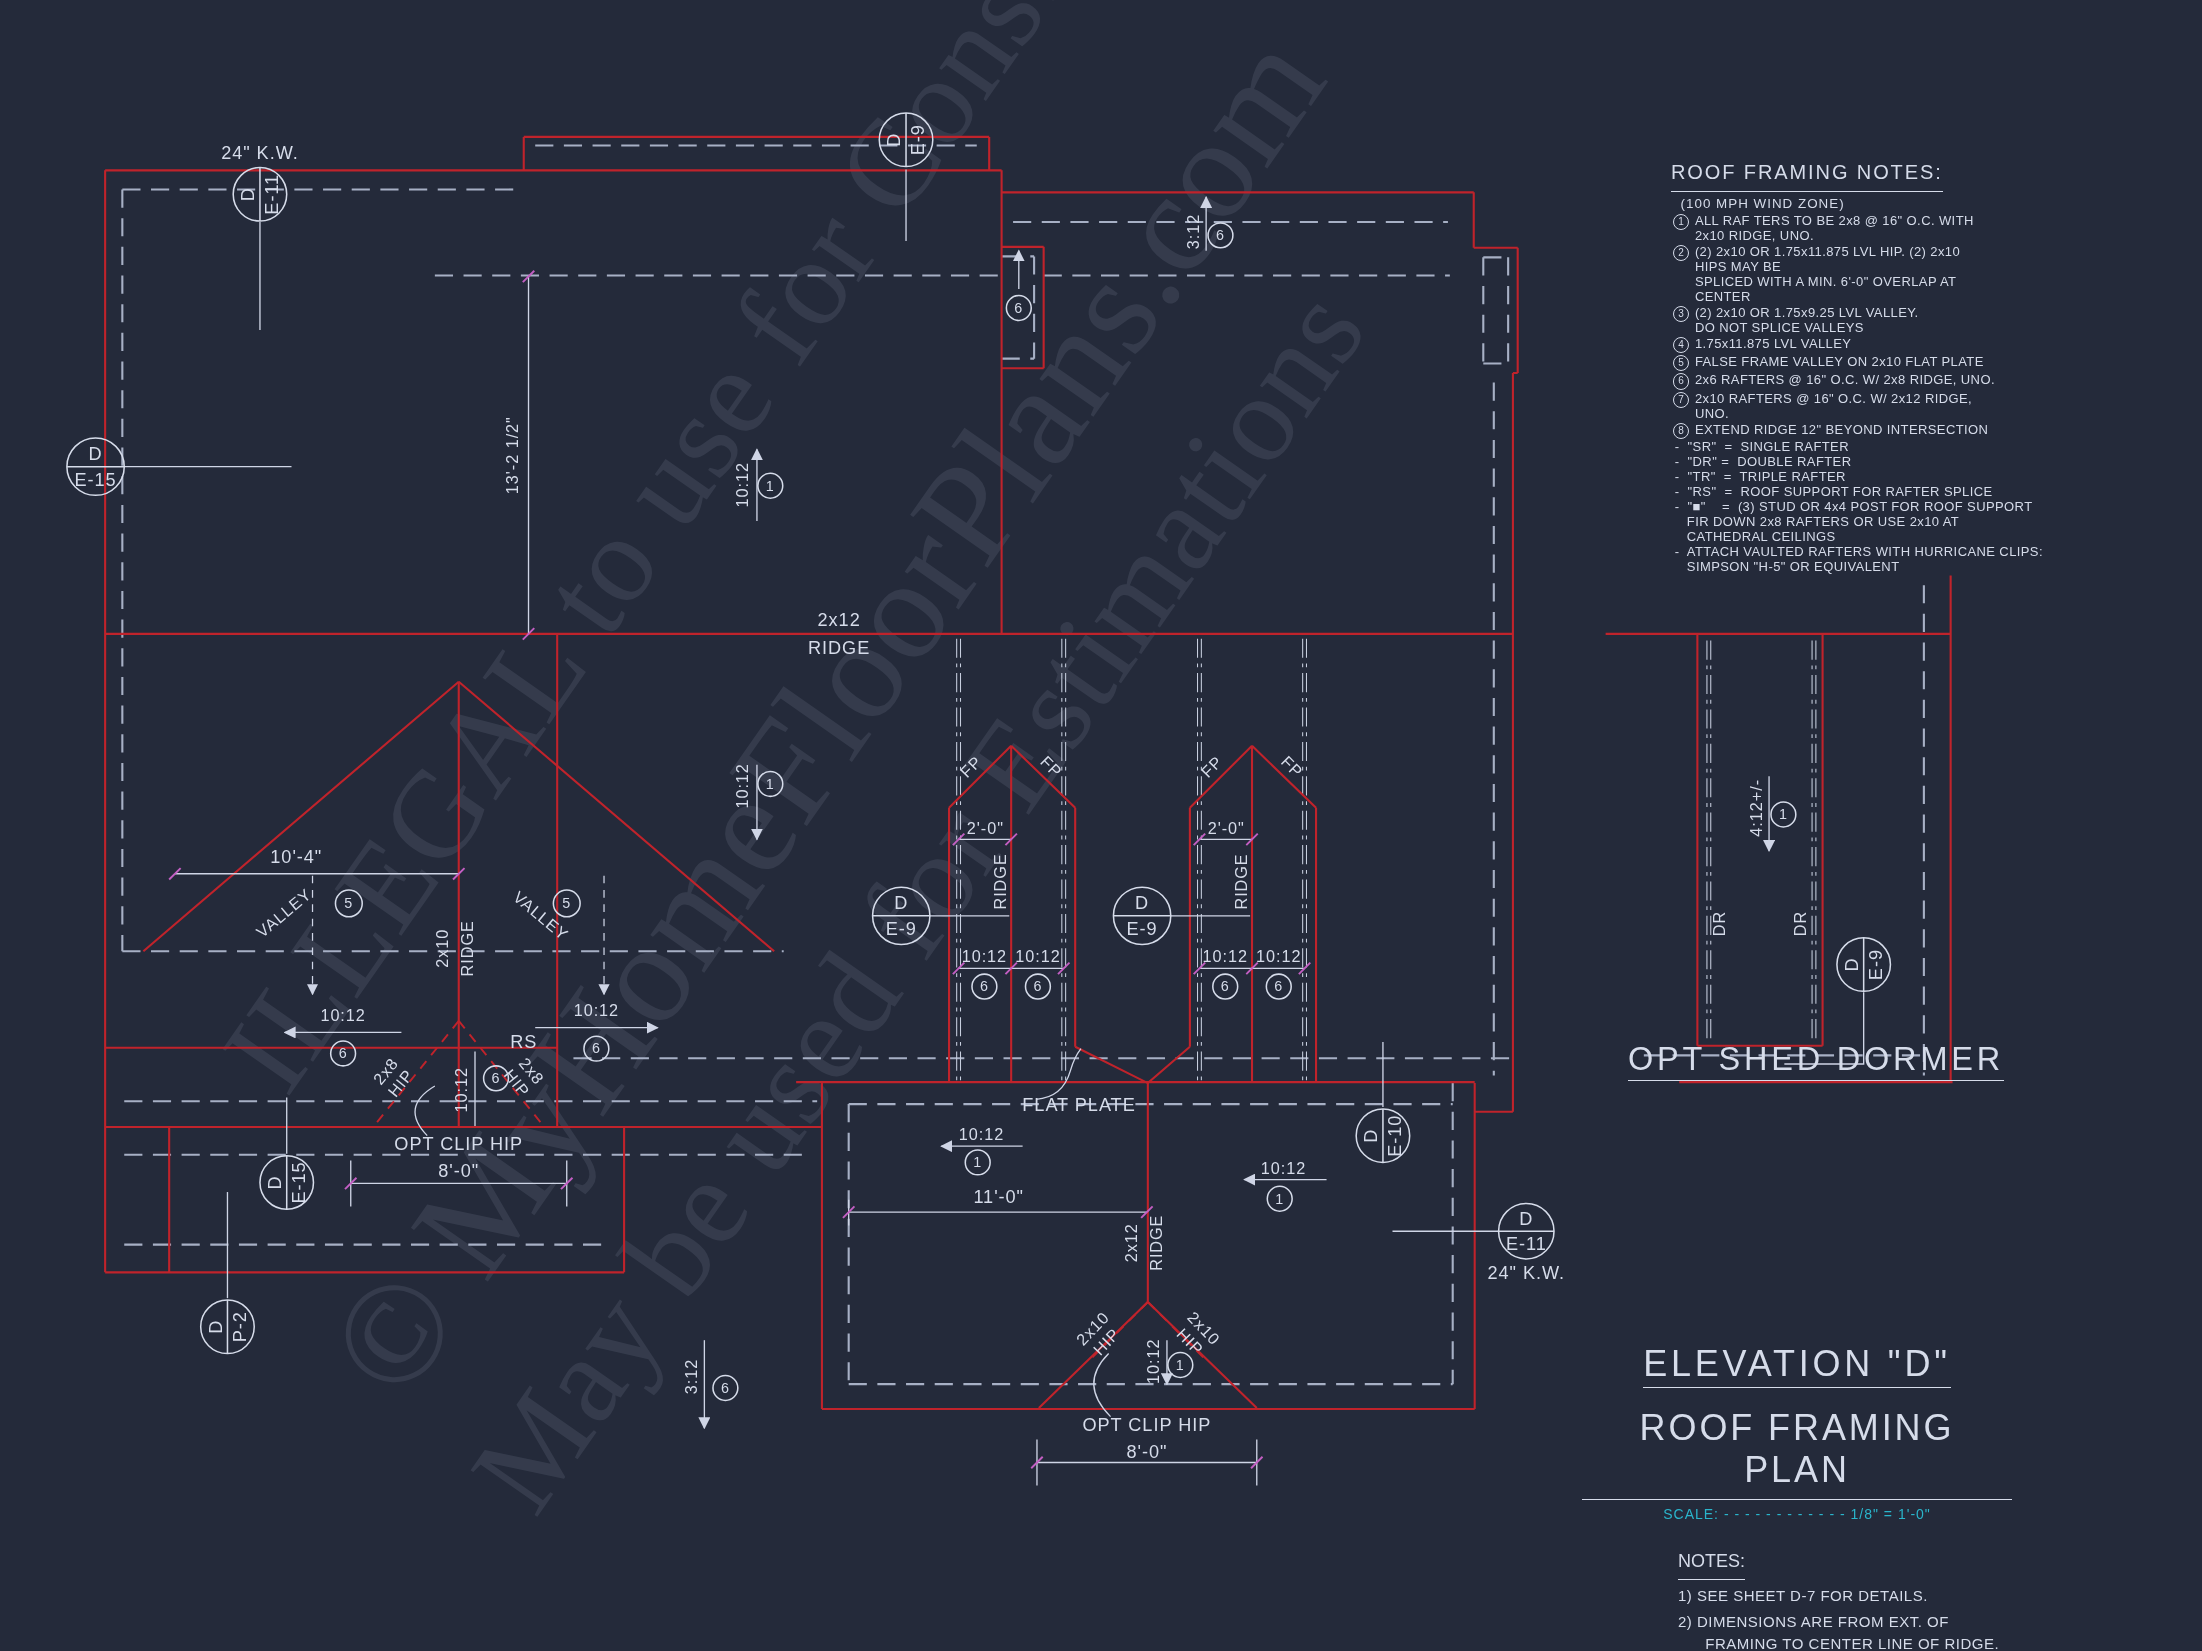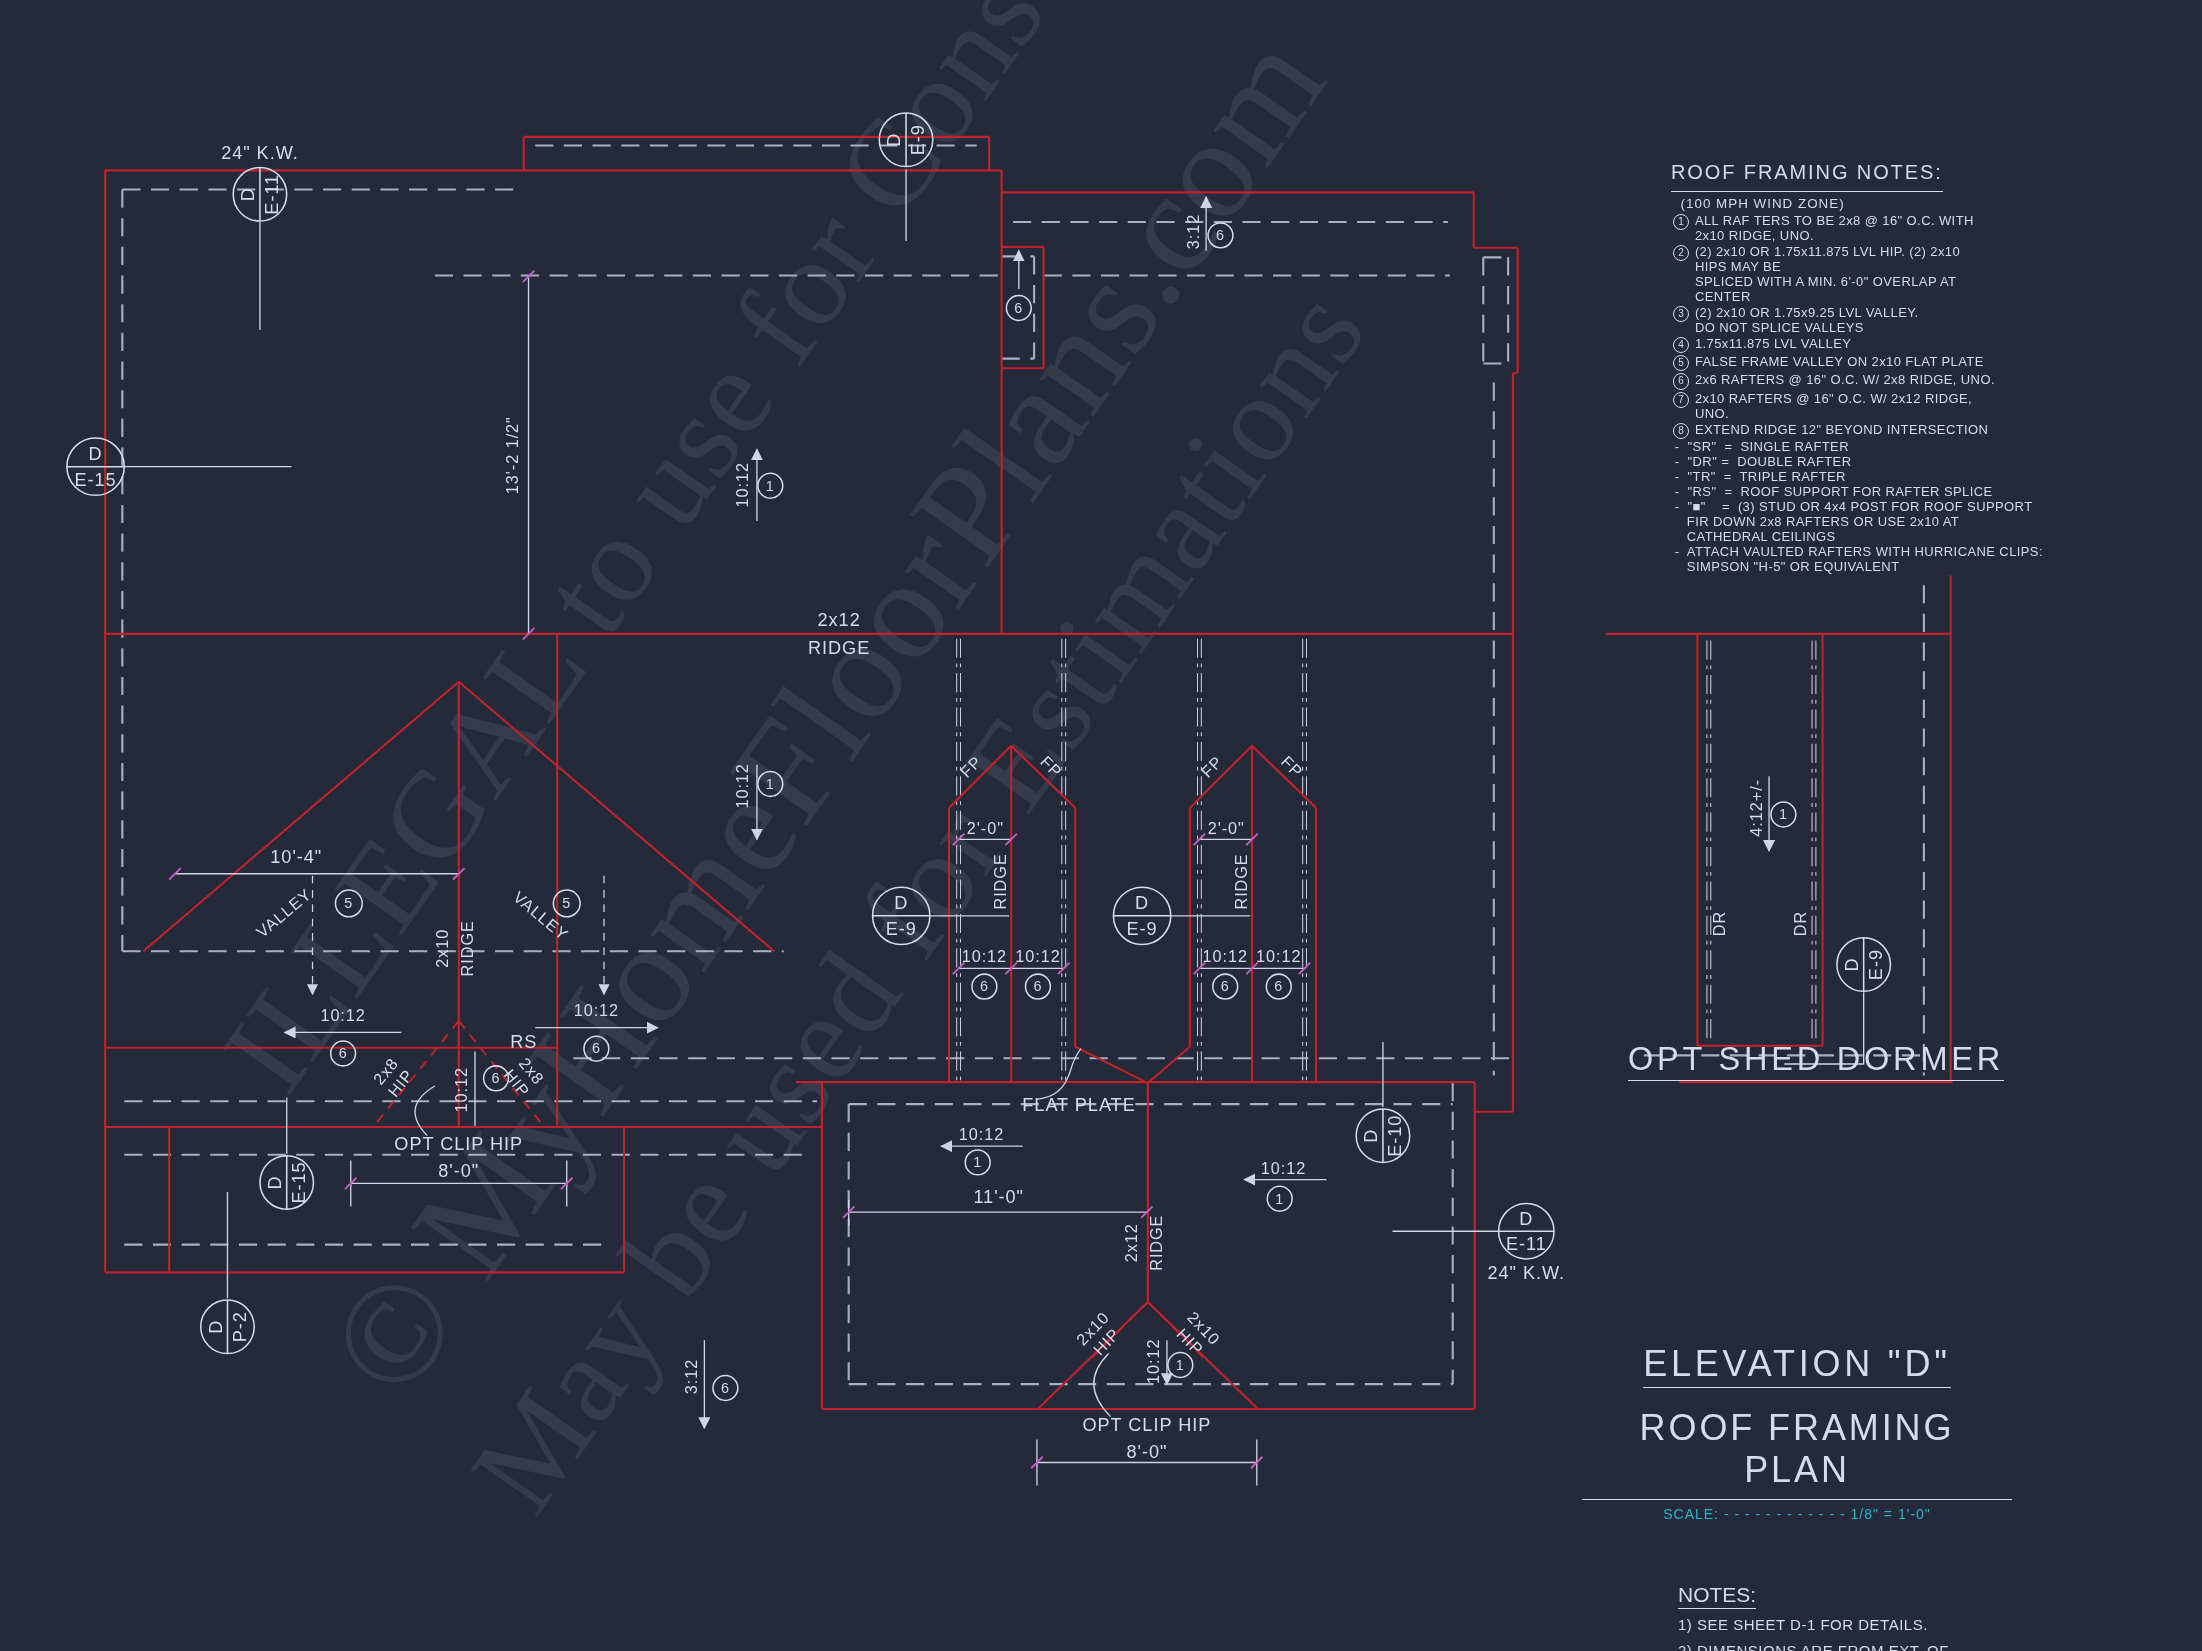--- a/index.html
+++ b/index.html
@@ -32,21 +32,21 @@
   .legend{font-size:13px;line-height:15px;letter-spacing:0.4px;white-space:pre;margin-left:3.8px;}
   #shed-title{left:1625px;top:1041px;width:382px;text-align:center;}
   #shed-title span{font-size:32.5px;letter-spacing:3.8px;border-bottom:1.9px solid #d6dcea;padding-bottom:2.9px;}
   #title-block{left:1582px;top:1343px;width:430px;text-align:center;}
   #title-block .tb1{font-size:36px;letter-spacing:3.8px;display:inline-block;
     border-bottom:1.9px solid #d6dcea;padding-bottom:1.9px;}
   #title-block .tb2{font-size:36px;letter-spacing:2.9px;display:inline-block;
     border-bottom:1.9px solid #d6dcea;padding-bottom:8px;margin-top:19px;}
   .scaleline{color:#2ab5cb;font-size:14px;margin-top:5.7px;letter-spacing:1px;}
   #title-notes{margin:29px 0 0 96px;text-align:left;width:325px;}
-  #title-notes .nh{font-size:21px;border-bottom:1.9px solid #d6dcea;display:inline-block;padding-bottom:1px;margin-top:32px;}
+  #title-notes .nh{font-size:18px;border-bottom:1.9px solid #d6dcea;display:inline-block;padding-bottom:7px;}
   #title-notes .nl{font-size:15px;line-height:18px;margin-top:7.6px;letter-spacing:0.5px;}
   #title-notes .nl2{font-size:15px;line-height:18px;margin-top:3.8px;letter-spacing:0.5px;white-space:pre;text-align:center;}
 </style>
 </head>
 <body>
 
 <div id="sheet">
 
 <svg width="2202" height="1652" viewBox="0 0 2304 1728">
   <defs>
@@ -480,20 +480,20 @@
 <div class="ov" id="title-block">
   <div><span class="tb1">ELEVATION "D"</span></div>
   <div><span class="tb2">ROOF FRAMING PLAN</span></div>
   <div class="scaleline">
     <span>SCALE:</span>
     <span>- - - - - - - - - - - -</span>
     <span>1/8" = 1'-0"</span>
   </div>
   <div id="title-notes">
     <span class="nh">NOTES:</span>
-    <div class="nl">1)  SEE SHEET D-1 FOR DETAILS.</div>
+    <div class="nl">1)  SEE SHEET D-7 FOR DETAILS.</div>
     <div class="nl">2)  DIMENSIONS ARE FROM EXT. OF</div>
     <div class="nl2">     FRAMING TO CENTER LINE OF RIDGE.</div>
   </div>
 </div>
 
 </div>
 
 
 </body></html>

